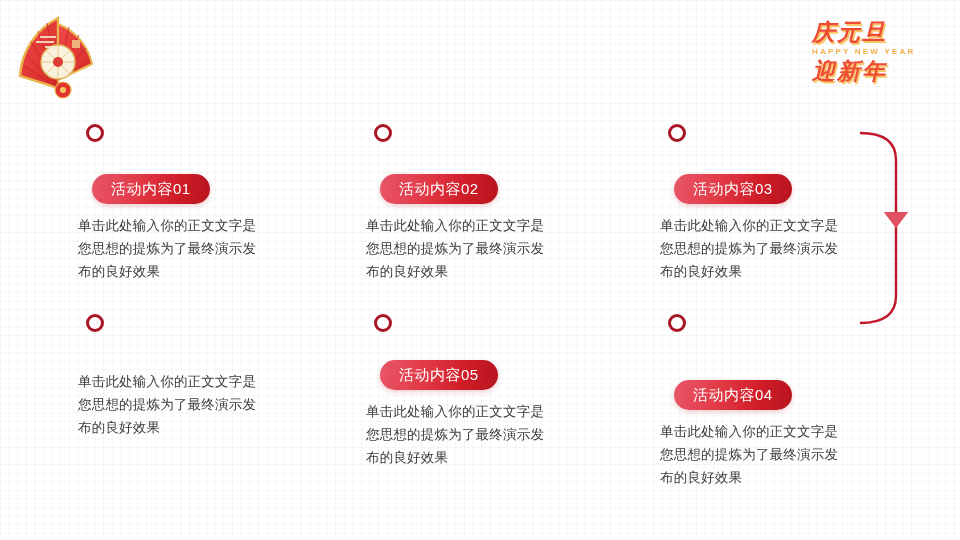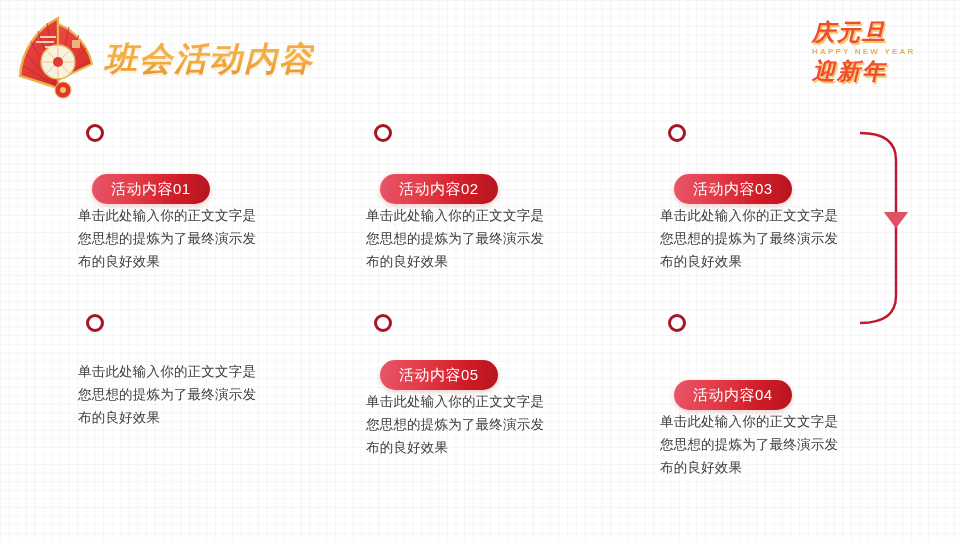--- a/index.html
+++ b/index.html
@@ -107,21 +107,21 @@
     padding: 0 19px;
     border-radius: 15px;
     color: #ffffff;
     font-size: 15px;
     letter-spacing: 0.5px;
     white-space: nowrap;
     background: linear-gradient(100deg, #e8566a 0%, #e23a46 38%, #cf1c27 72%, #b6151f 100%);
     box-shadow: 0 2px 5px rgba(190,30,40,0.22);
   }
   .body-text {
-    margin-top: 0;
+    margin-top: 10px;
     font-size: 13.5px;
     line-height: 23px;
     color: #3b3b3b;
     width: 190px;
     letter-spacing: 0.2px;
   }
   .row-top .pill { margin-left: 14px; }
   .row-bot .pill { margin-left: 14px; }
 </style>
 </head>
@@ -174,21 +174,20 @@
           <path d="M31 37 H44"></path>
         </g>
 
         <circle cx="49" cy="80" r="8" fill="#e0342f" stroke="#e8b34a" stroke-width="1.2"></circle>
         <circle cx="49" cy="80" r="3" fill="#f4c95f"></circle>
 
         <rect x="58" y="30" width="8" height="8" fill="#f3d08a" opacity="0.8"></rect>
       </svg>
     </div>
 
-    <div class="page-title">班会活动内容</div>
 
     <div class="brand">
       <div class="brand-line">庆元旦</div>
       <div class="brand-en">HAPPY NEW YEAR</div>
       <div class="brand-line">迎新年</div>
     </div>
   </div>
 
   <svg class="connector" viewBox="0 0 960 540">
     <defs>

